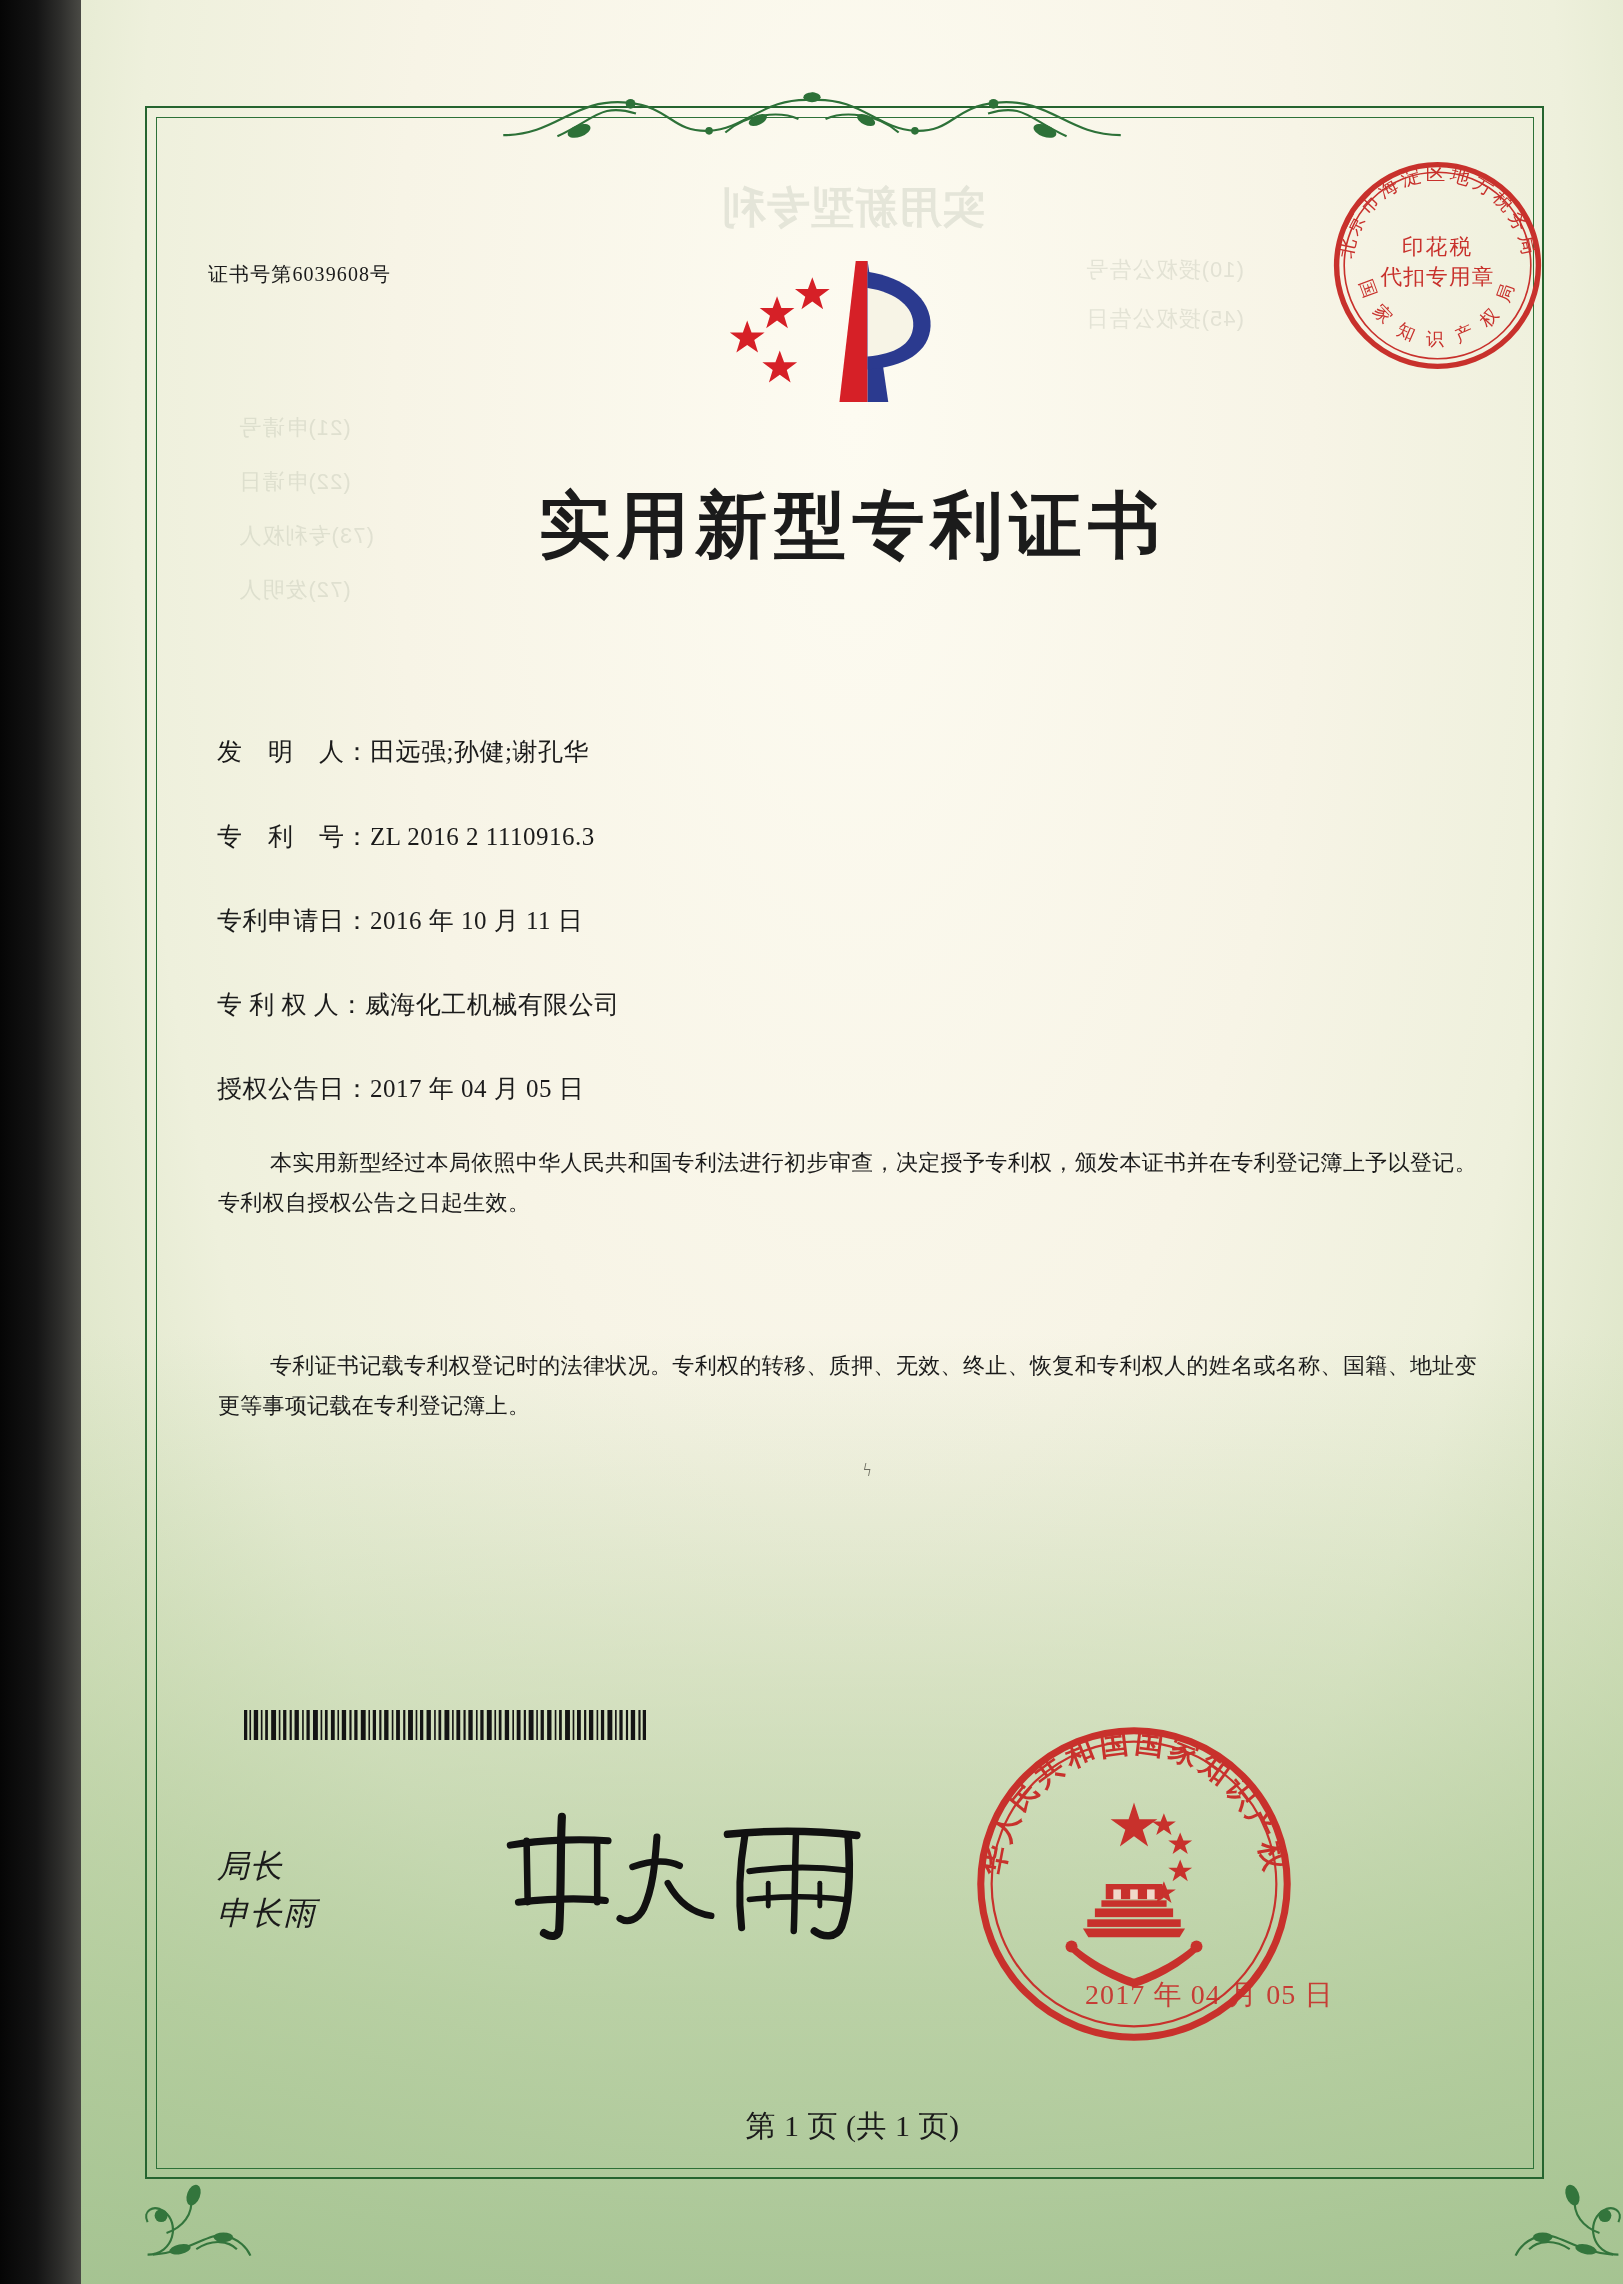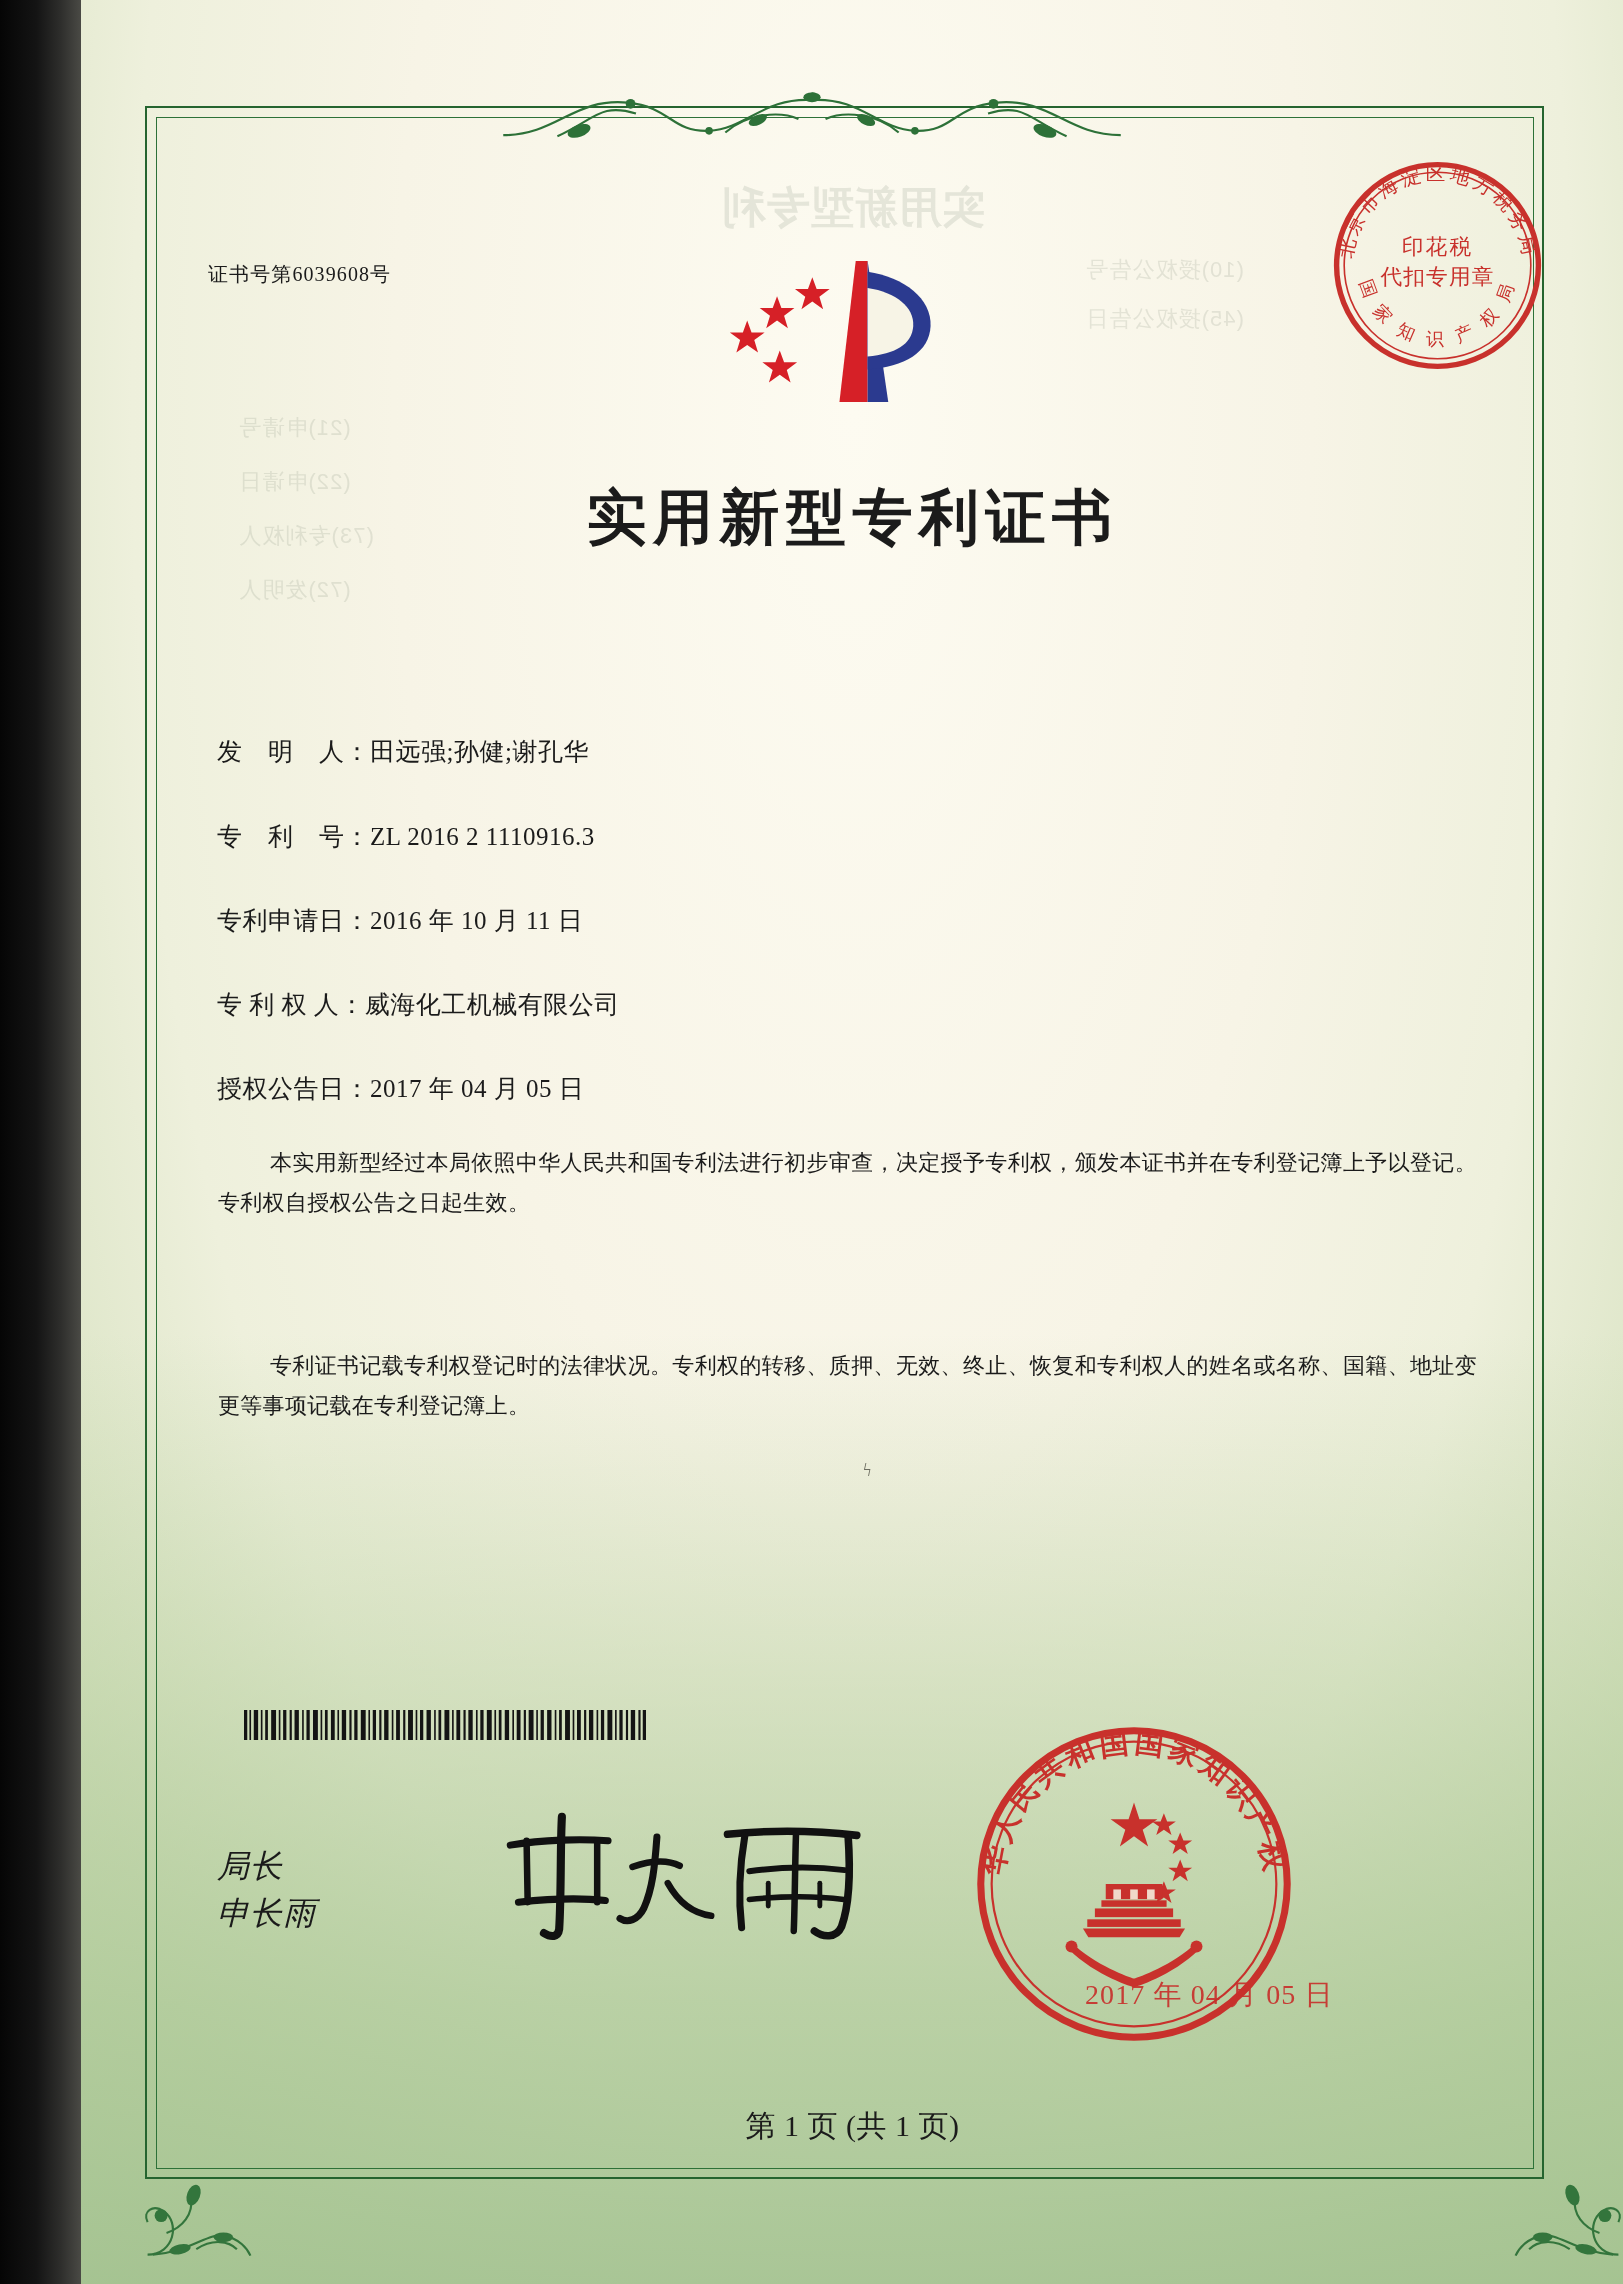--- a/index.html
+++ b/index.html
@@ -109,21 +109,21 @@
     position: absolute;
     left: 50%; top: 239px;
     transform: translateX(-50%);
     width: 255px; height: 174px;
   }
 
   #title {
     position: absolute;
     left: 0; right: 0; top: 478px;
     text-align: center;
-    font-size: 60px;
+    font-size: 72px;
     font-weight: bold;
     letter-spacing: 6.5px;
     font-family: "DejaVu Serif", "Liberation Serif", serif;
   }
 
   
   .field {
     position: absolute;
     left: 136px;
     font-size: 25px;

